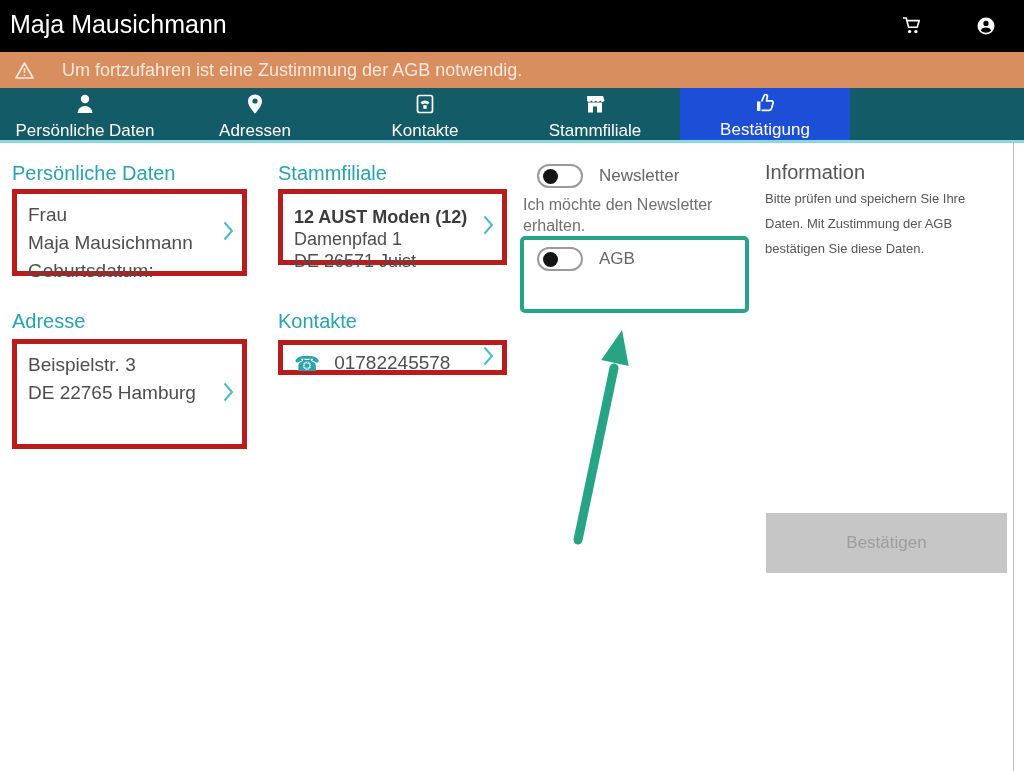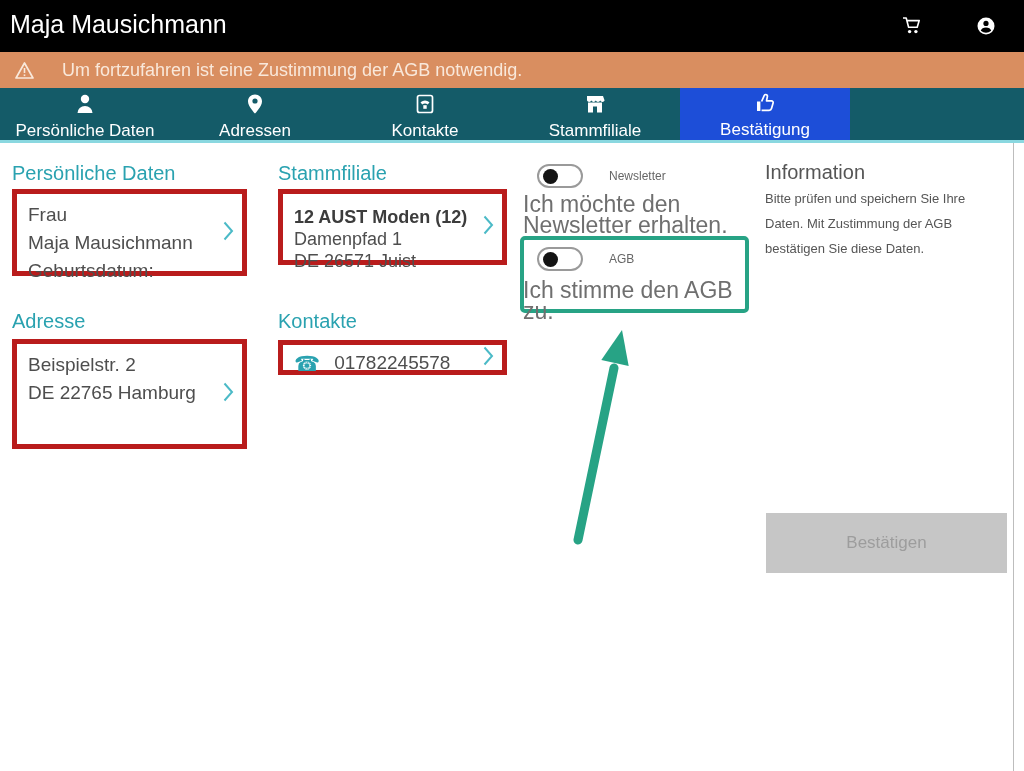--- a/index.html
+++ b/index.html
@@ -30,22 +30,22 @@
   .card{position:absolute;border:5px solid #b91c1c;background:#ffffff;padding:7px 28px 7px 11px;cursor:pointer;}
   .card-line{display:block;font-size:19px;color:#4e4e4e;line-height:28px;white-space:nowrap;}
   .card-line.bold{font-weight:bold;color:#3c3c3c;font-size:18px;}
   .chevron{position:absolute;right:8px;top:50%;transform:translateY(-50%);}
   .phone-glyph{font-family:"DejaVu Sans",sans-serif;color:#2aa2b0;font-size:21px;margin-right:14px;vertical-align:-2px;}
 
   
   .toggle-row{position:absolute;display:flex;align-items:center;cursor:pointer;}
   .toggle{position:relative;width:46px;height:24px;border:2px solid #9a9a9a;border-radius:13px;background:#ffffff;flex:0 0 auto;}
   .toggle .knob{position:absolute;left:4px;top:3px;width:15px;height:15px;border-radius:50%;background:#141414;}
-  .toggle-label{margin-left:26px;font-size:12px;color:#666666;}
-  .toggle-desc{position:absolute;font-size:23px;color:#6f6f6f;line-height:21px;}
+  .toggle-label{margin-left:16px;font-size:17px;color:#666666;}
+  .toggle-desc{position:absolute;font-size:16px;color:#6f6f6f;line-height:21px;}
   .highlight-box{position:absolute;left:520px;top:236px;width:229px;height:77px;border:4px solid #27a385;border-radius:5px;background:transparent;pointer-events:none;}
 
   
   .info-title{position:absolute;left:765px;top:161px;font-size:20px;color:#555555;}
   .info-body{position:absolute;left:765px;top:186px;width:236px;font-size:13px;color:#555555;line-height:25px;}
   .confirm-btn{position:absolute;left:766px;top:513px;width:241px;height:60px;background:#c6c6c6;border:none;color:#9d9d9d;font-size:17px;cursor:default;}
 
   .scroll-line{position:absolute;left:1013px;top:143px;width:1px;height:628px;background:#bdbdbd;}
   .annotation-arrow{position:absolute;left:545px;top:320px;pointer-events:none;}
 </style>
@@ -139,21 +139,21 @@
     <span class="card-line">Geburtsdatum:</span>
     <span class="chevron">
       <svg width="11" height="20" viewBox="0 0 11 20">
           <polyline points="1.5,1.5 9,10 1.5,18.5" fill="none" stroke="#4bbac7" stroke-width="2"></polyline>
         </svg>
     </span>
   </div>
 
   <div class="heading" style="left:12px;top:310px;">Adresse</div>
   <div class="card" style="left:12px;top:339px;width:235px;height:110px;">
-    <span class="card-line">Beispielstr. 2</span>
+    <span class="card-line">Beispielstr. 3</span>
     <span class="card-line">DE 22765 Hamburg</span>
     <span class="chevron">
       <svg width="11" height="20" viewBox="0 0 11 20">
           <polyline points="1.5,1.5 9,10 1.5,18.5" fill="none" stroke="#4bbac7" stroke-width="2"></polyline>
         </svg>
     </span>
   </div>
 
   <div class="heading" style="left:278px;top:162px;">Stammfiliale</div>
   <div class="card" style="left:278px;top:189px;width:229px;height:76px;padding-top:12px;">
@@ -187,21 +187,20 @@
   </div>
   <div class="toggle-desc" style="left:523px;top:194px;width:208px;">Ich möchte den Newsletter erhalten.</div>
 
   <div class="highlight-box"></div>
   <div class="toggle-row" style="left:537px;top:247px;">
     <span class="toggle">
         <span class="knob"></span>
       </span>
     <span class="toggle-label">AGB</span>
   </div>
-  <div class="toggle-desc" style="left:523px;top:280px;width:215px;">Ich stimme den AGB zu.</div>
 
   <svg class="annotation-arrow" width="100" height="230" viewBox="0 0 100 230">
     <line x1="33" y1="220" x2="69" y2="48" stroke="#27a385" stroke-width="9" stroke-linecap="round"></line>
     <polygon points="77,10 83.7,45.9 56.3,40.1" fill="#27a385"></polygon>
   </svg>
 
   <div class="info-title">Information</div>
   <div class="info-body">Bitte prüfen und speichern Sie Ihre Daten. Mit Zustimmung der AGB bestätigen Sie diese Daten.</div>
 
   <button class="confirm-btn" disabled="">Bestätigen</button>

